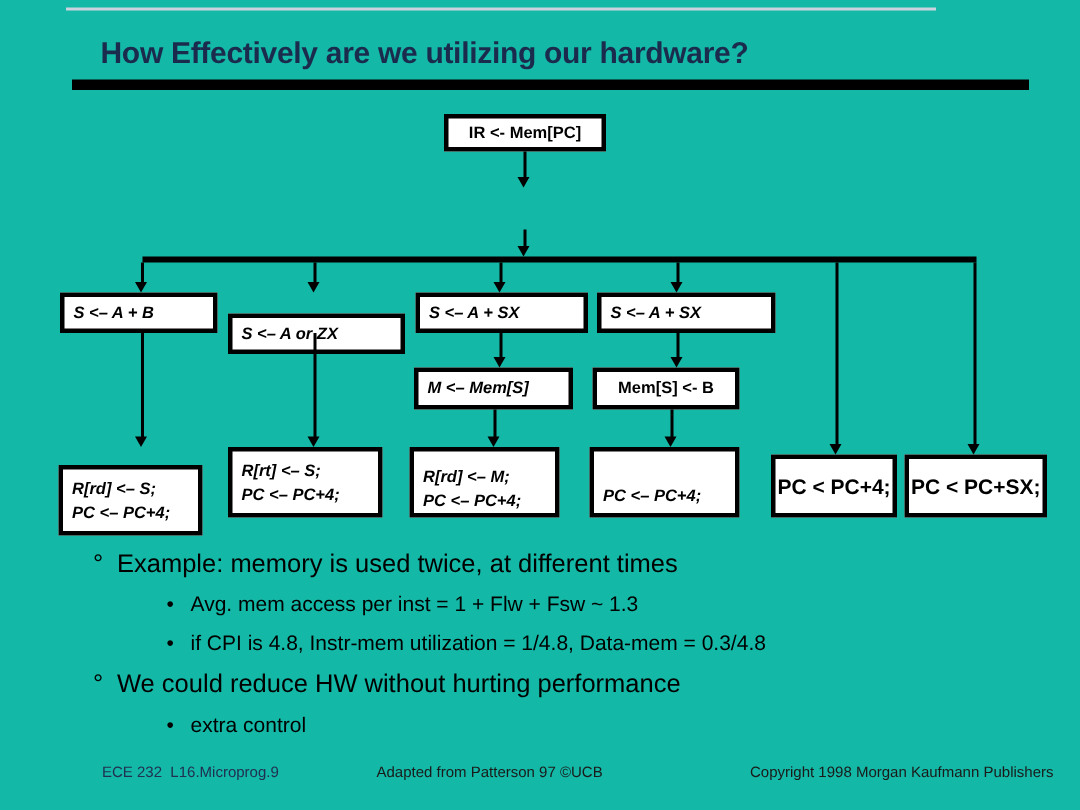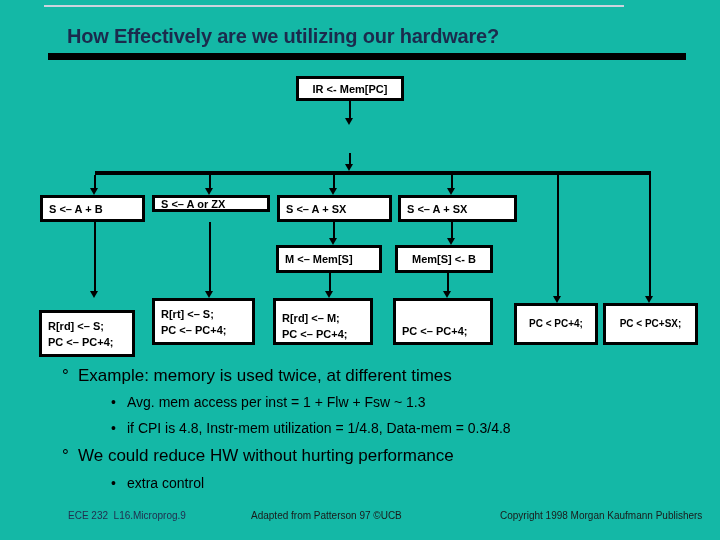--- a/index.html
+++ b/index.html
@@ -8,23 +8,23 @@
   .topstrip{position:absolute;left:44px;top:5px;width:580px;height:2px;background:#ccd3de;}
   .title{position:absolute;left:67px;top:25px;font-size:20px;font-weight:bold;color:#1b2b4d;
          letter-spacing:-0.2px;white-space:nowrap;}
   .underline{position:absolute;left:48px;top:53px;width:638px;height:7px;background:#000;}
 
   
   .box{position:absolute;background:#fff;border:3px solid #000;box-sizing:border-box;
        font-size:11px;font-weight:bold;color:#000;display:flex;flex-direction:column;
        justify-content:center;line-height:16px;white-space:nowrap;}
   .box.hcenter{align-items:center;}
-  .box.padl{padding-left:6px;}
+  .box.padl{padding-left:6px;font-style:italic;}
   .box.bottomtxt{justify-content:flex-end;padding-bottom:3px;}
-  .box.small{font-size:10px;}
+  .box.small{font-size:14px;}
   .vl{position:absolute;width:2px;background:#000;}
   .hl{position:absolute;height:4px;background:#000;}
   .ah{position:absolute;width:0;height:0;border-left:4px solid transparent;
       border-right:4px solid transparent;border-top:7px solid #000;}
 
   
   .bullet{position:absolute;display:flex;color:#000;white-space:nowrap;}
   .bullet .marker{display:inline-block;width:16px;flex:0 0 16px;}
   .bullet.l1{font-size:17px;}
   .bullet.l2{font-size:14px;}
@@ -44,21 +44,21 @@
   <div class="title">How Effectively are we utilizing our hardware?</div>
   <div class="underline"></div>
 
   <div class="box hcenter" style="left:296px;top:76px;width:108px;height:25px;">
     <span>IR &lt;- Mem[PC]</span>
   </div>
 
   <div class="box padl" style="left:40px;top:195px;width:105px;height:27px;">
     <span>S &lt;– A + B</span>
   </div>
-  <div class="box padl" style="left:152px;top:195px;width:118px;height:17px;">
+  <div class="box padl" style="left:152px;top:209px;width:118px;height:27px;">
     <span>S &lt;– A or ZX</span>
   </div>
   <div class="box padl" style="left:277px;top:195px;width:115px;height:27px;">
     <span>S &lt;– A + SX</span>
   </div>
   <div class="box padl" style="left:398px;top:195px;width:119px;height:27px;">
     <span>S &lt;– A + SX</span>
   </div>
 
   <div class="box padl" style="left:276px;top:245px;width:106px;height:28px;">

